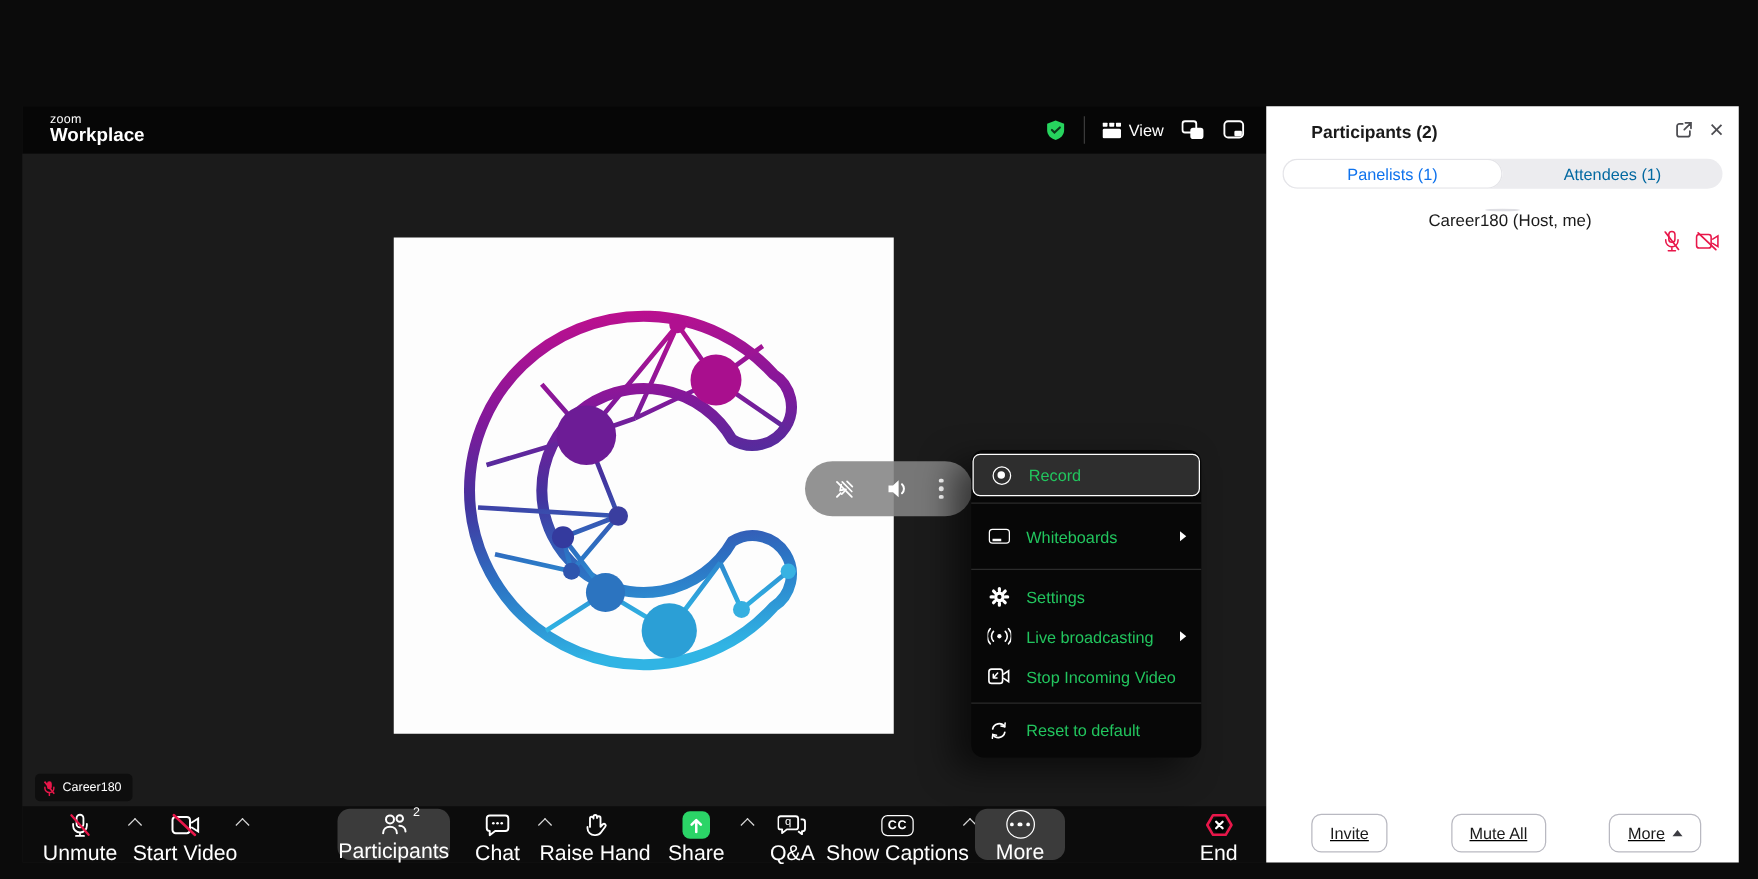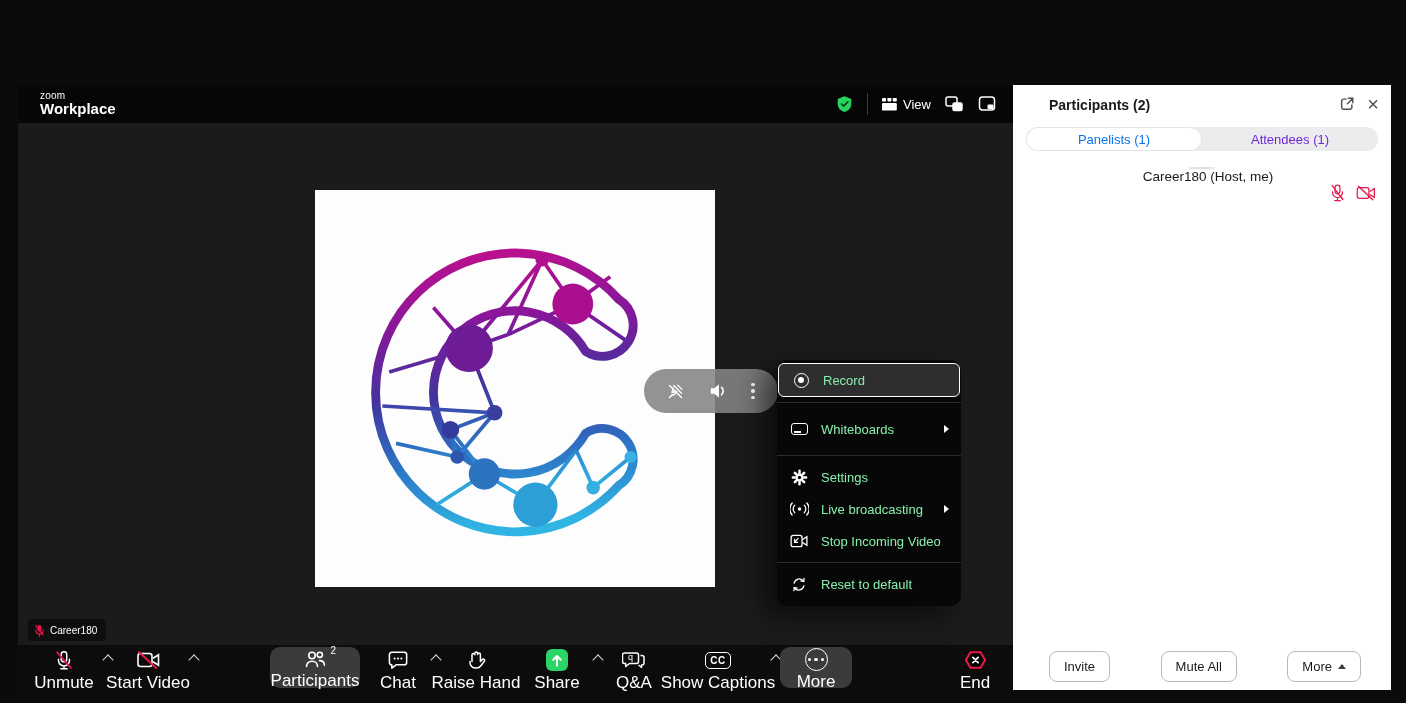--- a/index.html
+++ b/index.html
@@ -33,21 +33,21 @@
           justify-content:space-evenly; z-index:4; }
   .dots-v { display:flex; flex-direction:column; gap:3px; }
   .dots-v i, .dots-h i { width:3.5px; height:3.5px; border-radius:50%; background:#fff; display:block; }
   .dots-h { display:flex; gap:3px; }
 
   
   .menu { position:absolute; left:759px; top:237px; width:184px; background:#070707;
           border-radius:10px; padding:2px 0 6px; z-index:10;
           box-shadow:-14px 10px 26px rgba(0,0,0,.55); }
   .mi { height:32px; display:flex; align-items:center; gap:12px; padding:0 12px;
-        color:#86efac; font-size:13px; }
+        color:#22c55e; font-size:13px; }
   .mi.tall { height:42px; }
   .mi.focused { height:34px; margin:1px 1px 0; border:1.5px solid #fff; border-radius:6px;
                 background:#2e2e2e; }
   .mi-icon { width:20px; display:flex; justify-content:center; align-items:center; }
   .menu-sep { height:1px; background:#2b2b2b; margin:5px 0; }
   .tri-right { margin-left:auto; width:0; height:0; border-top:4px solid transparent;
                border-bottom:4px solid transparent; border-left:5px solid #fff; }
   .rec-ic { width:15px; height:15px; border:1.5px solid #fff; border-radius:50%;
             display:flex; align-items:center; justify-content:center; }
   .rec-ic i { width:6px; height:6px; border-radius:50%; background:#fff; }
@@ -76,30 +76,30 @@
   .qa-q { position:absolute; left:6px; top:4px; font-size:9px; color:#fff; }
 
   
   .panel { position:relative; width:378px; height:605px; background:#fff; }
   .p-head { position:relative; height:40px; display:flex; align-items:center; justify-content:flex-start;padding-left:36px; }
   .p-title { font-size:14px; font-weight:bold; color:#1a1a1a; }
   .p-head-ics { position:absolute; right:12px; top:10px; display:flex; gap:12px; align-items:center; }
   .p-close { font-size:20px; color:#4d4d52; line-height:18px; }
   .tabs { margin:2px 13px 0; height:24px; background:#ececef; border-radius:13px; display:flex; }
   .tab { flex:1; display:flex; align-items:center; justify-content:center; font-size:13px;
-         color:#6d28d9; border-radius:13px; }
+         color:#0369a1; border-radius:13px; }
   .tab.active { background:#fff; color:#0E72ED; box-shadow:0 0 0 1px #e4e4e8 inset; }
   .prow { margin-top:16px; padding:0 15px; height:32px; display:flex; align-items:center;flex-direction:column; }
   .avatar { width:28px; height:28px; border-radius:50%; border:1px solid #dedee3; background:#fff;
             display:flex; align-items:center; justify-content:center; overflow:hidden; }
   .avatar svg { width:22px; height:22px; }
   .pname { margin-left:12px; font-size:13.5px; color:#1a1a1a; }
   .prow-ics { margin-left:auto; display:flex; gap:11px; align-items:center; }
   .p-foot { position:absolute; left:0; right:0; bottom:8px; display:flex;
-            justify-content:space-between; padding:0 30px 0 36px; }
+            justify-content:space-between; padding:0 30px 0 36px;text-decoration:underline; }
   .pf-btn { background:#fff; border:1px solid #b9b9c1; border-radius:8px; font-size:13px;
             color:#1a1a1a; padding:7px 14px; display:flex; align-items:center; gap:6px;
             font-family:"Liberation Sans", sans-serif; }
   .tri-up { width:0; height:0; border-left:4px solid transparent; border-right:4px solid transparent;
             border-bottom:5px solid #3c3c42; }
 </style>
 </head>
 <body>
 
 <svg width="0" height="0" style="position:absolute" aria-hidden="true">

